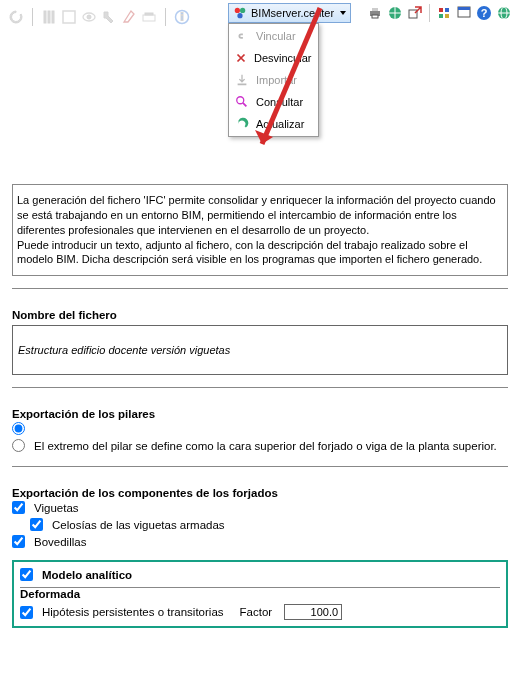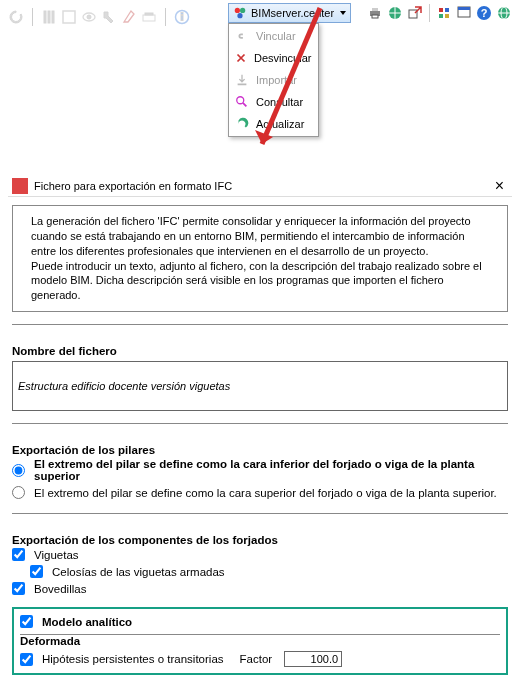--- a/index.html
+++ b/index.html
@@ -112,21 +112,21 @@
   .dlg-title .close {
     margin-left: auto;
     font-size: 16px;
     line-height: 1;
     cursor: pointer;
     padding: 0 4px;
   }
   .dlg-body { padding: 8px 4px 4px 4px; display: flex; flex-direction: column; gap: 4px; }
   .info-box {
     border: 1px solid #888;
-    padding: 8px 18px;
+    padding: 8px 4px;
     font-size: 11px;
     line-height: 1.35;
   }
 
   .field-block { margin-top: 6px; }
   .section-head {
     font-weight: 700;
     font-size: 11.5px;
     border-top: 1px solid #888;
     padding-top: 20px;
@@ -339,44 +339,38 @@
 
 <div class="arrow-annotation">
   <svg viewBox="0 0 60 148">
     <path d="M10 2 L -48 138" stroke="#d62c2c" stroke-width="5" fill="none"></path>
     <path d="M-48 138 l-7 -14 l18 7 z" fill="#d62c2c"></path>
   </svg>
 </div>
 
 <div class="dialog">
 
-  <div class="dlg-title">
-    <span class="ti"></span>
-    <span>Fichero para exportación en formato IFC</span>
-    <span class="close">×</span>
-  </div>
 
   <div class="dlg-body">
 
     <div class="info-box">
       <span style="white-space:pre-line">La generación del fichero 'IFC' permite consolidar y enriquecer la información del proyecto cuando se está trabajando en un entorno BIM, permitiendo el intercambio de información entre los diferentes profesionales que intervienen en el desarrollo de un proyecto.
 Puede introducir un texto, adjunto al fichero, con la descripción del trabajo realizado sobre el modelo BIM. Dicha descripción será visible en los programas que importen el fichero generado.</span>
     </div>
 
     <div class="field-block">
       <div class="section-head">Nombre del fichero</div>
       <input class="name-input" type="text" value="Estructura edificio docente versión viguetas" style="">
     </div>
 
 
     <div class="field-block">
       <div class="section-head">Exportación de los pilares</div>
       <div class="radio-row bold">
         <input type="radio" name="pil" checked="" style="">
-        <label style="font-weight:700">El extremo del pilar se define como la cara inferior del forjado o viga de la planta superior</label>
       </div>
       <div class="radio-row">
         <input type="radio" name="pil" style="">
         <label>El extremo del pilar se define como la cara superior del forjado o viga de la planta superior.</label>
       </div>
     </div>
 
     <div class="field-block">
       <div class="section-head">Exportación de los componentes de los forjados</div>
       <div class="check-row">

